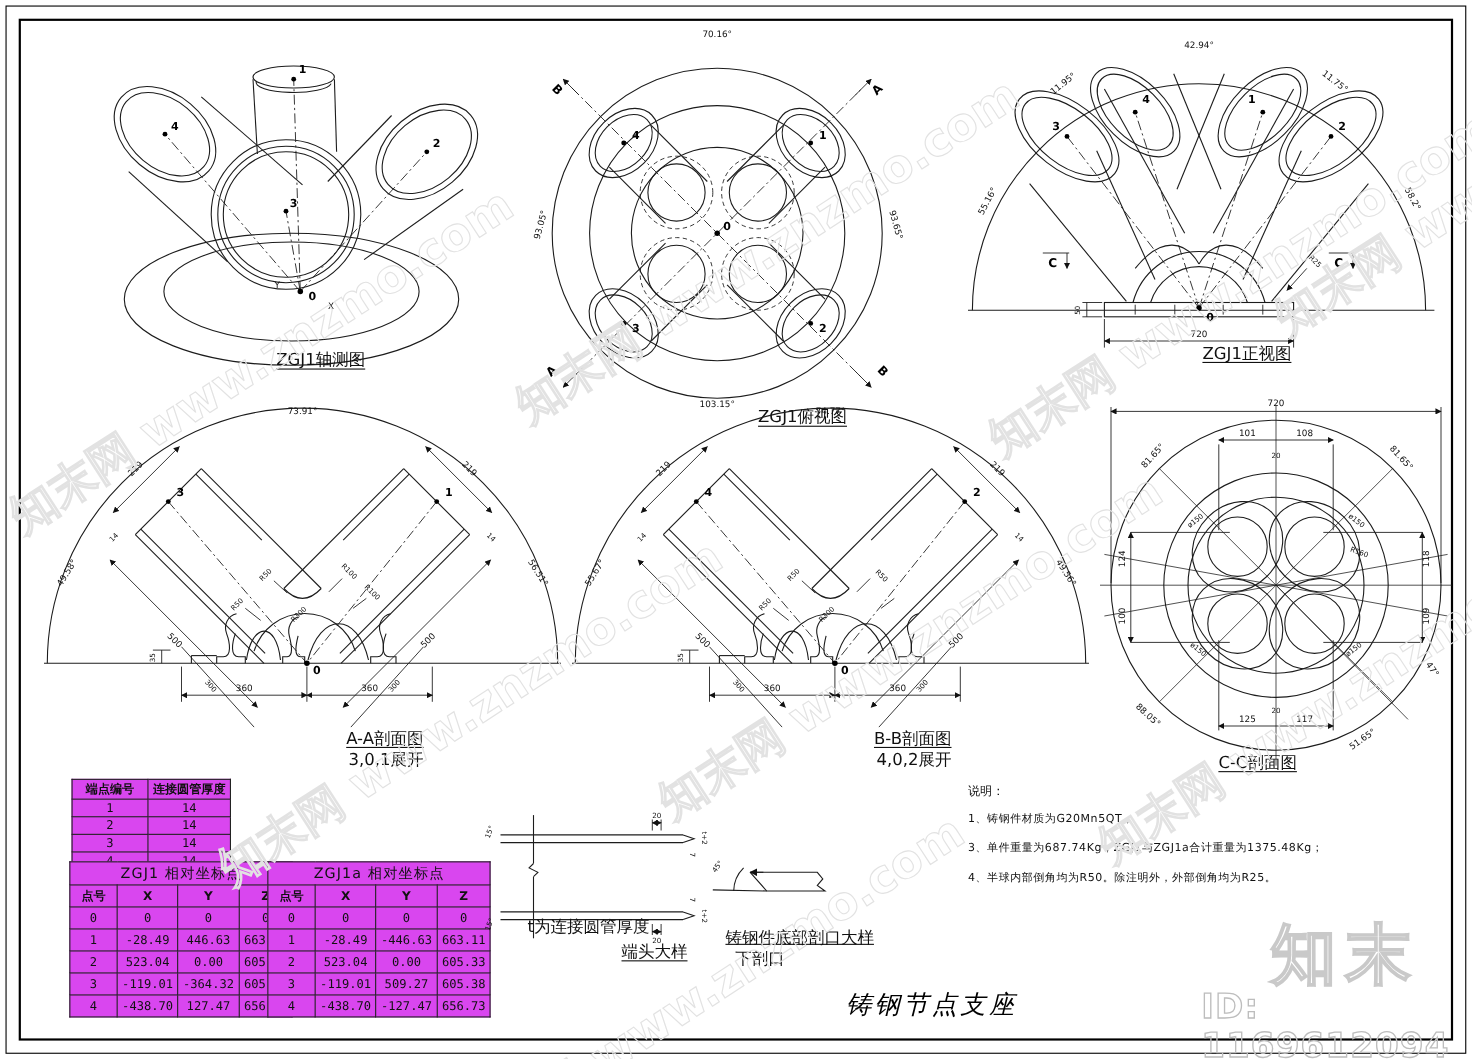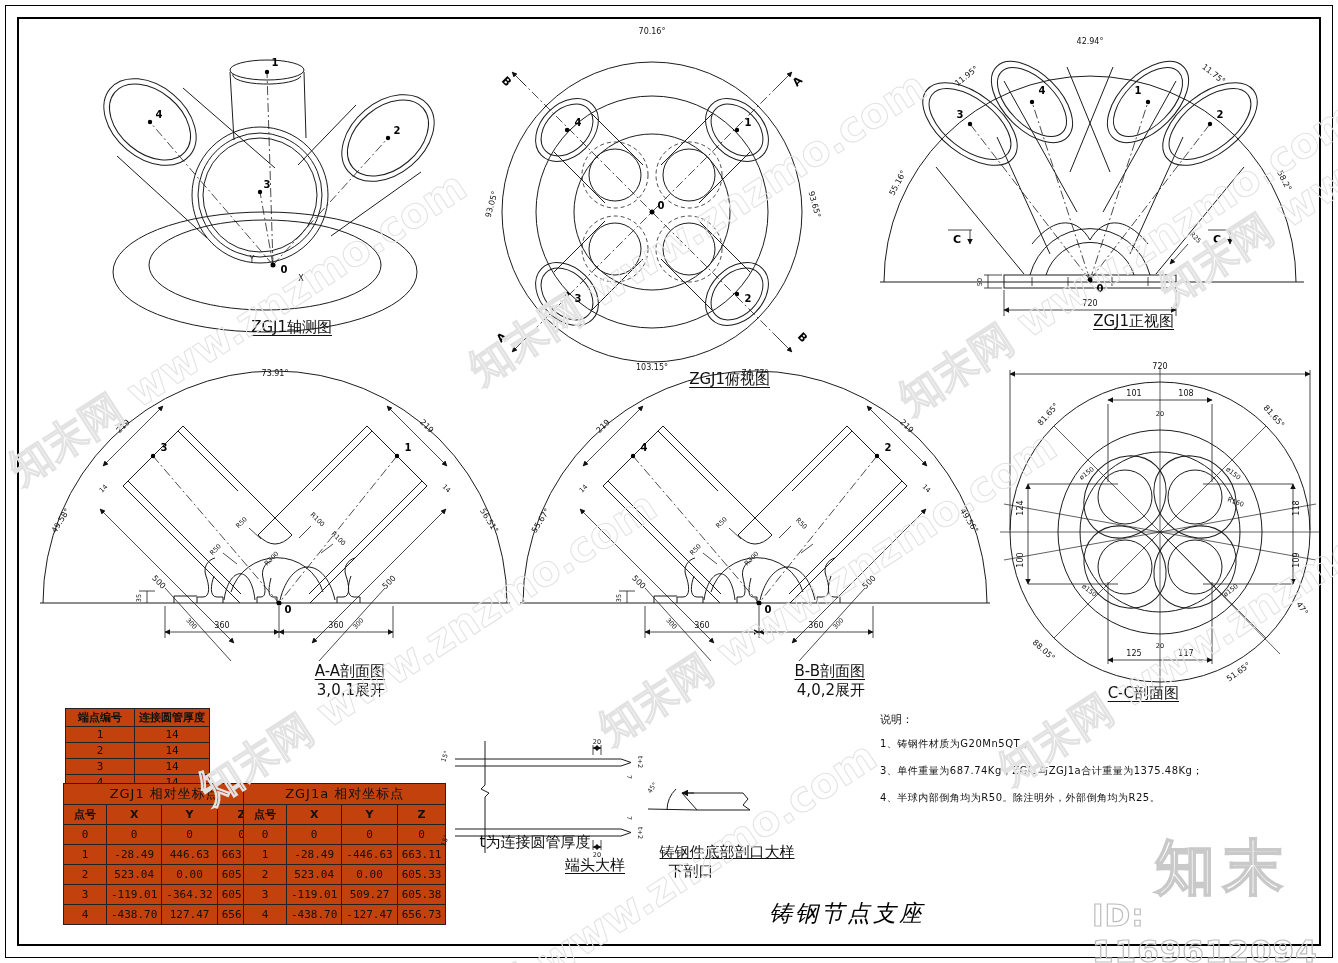--- a/index.html
+++ b/index.html
@@ -14,21 +14,21 @@
   .dash2 line,.dash2 path,.dash2 circle,.dash2 ellipse{stroke-dasharray:4,3;stroke-width:.8;}
   .dim line,.dim path{stroke:#1c1c1c;stroke-width:.8;fill:none;}
   .dt{font-size:8px;fill:#111;text-anchor:middle;}
   .dts{font-size:6.5px;fill:#111;text-anchor:middle;}
   .pt{font-size:10px;font-weight:bold;fill:#000;text-anchor:middle;}
   .sec{font-size:11px;font-weight:bold;fill:#000;text-anchor:middle;}
   .dot{fill:#000;stroke:none;}
   .cap{position:absolute;text-align:right;font-size:15px;color:#111;}
   .cap u{text-underline-offset:3px;}
   .cap2{position:absolute;text-align:center;font-size:15px;color:#111;}
-  table{border-collapse:collapse;position:absolute;background:#c2410c;}
+  table{border-collapse:collapse;position:absolute;background:#d946ef;}
   td{border:1px solid #222;font-size:11px;padding:1px 4px;text-align:center;color:#111;
      font-family:"DejaVu Sans Mono","Liberation Mono",monospace;}
   td.tt{font-size:13px;font-weight:normal;letter-spacing:1px;font-family:"DejaVu Sans","Liberation Sans",sans-serif;}
   td.th{font-weight:bold;font-family:"DejaVu Sans","Liberation Sans",sans-serif;}
   #thk-table td{min-width:60px;}
   .coord td{min-width:34px;height:17px;}
   .notes{position:absolute;left:880px;top:712px;width:456px;}
   .notes-title{font-size:11px;margin-bottom:10px;}
   .note-line{font-size:10px;margin-bottom:13px;letter-spacing:.5px;white-space:nowrap;}
   .sheet-title{position:absolute;left:725px;top:898px;width:200px;text-align:right;

